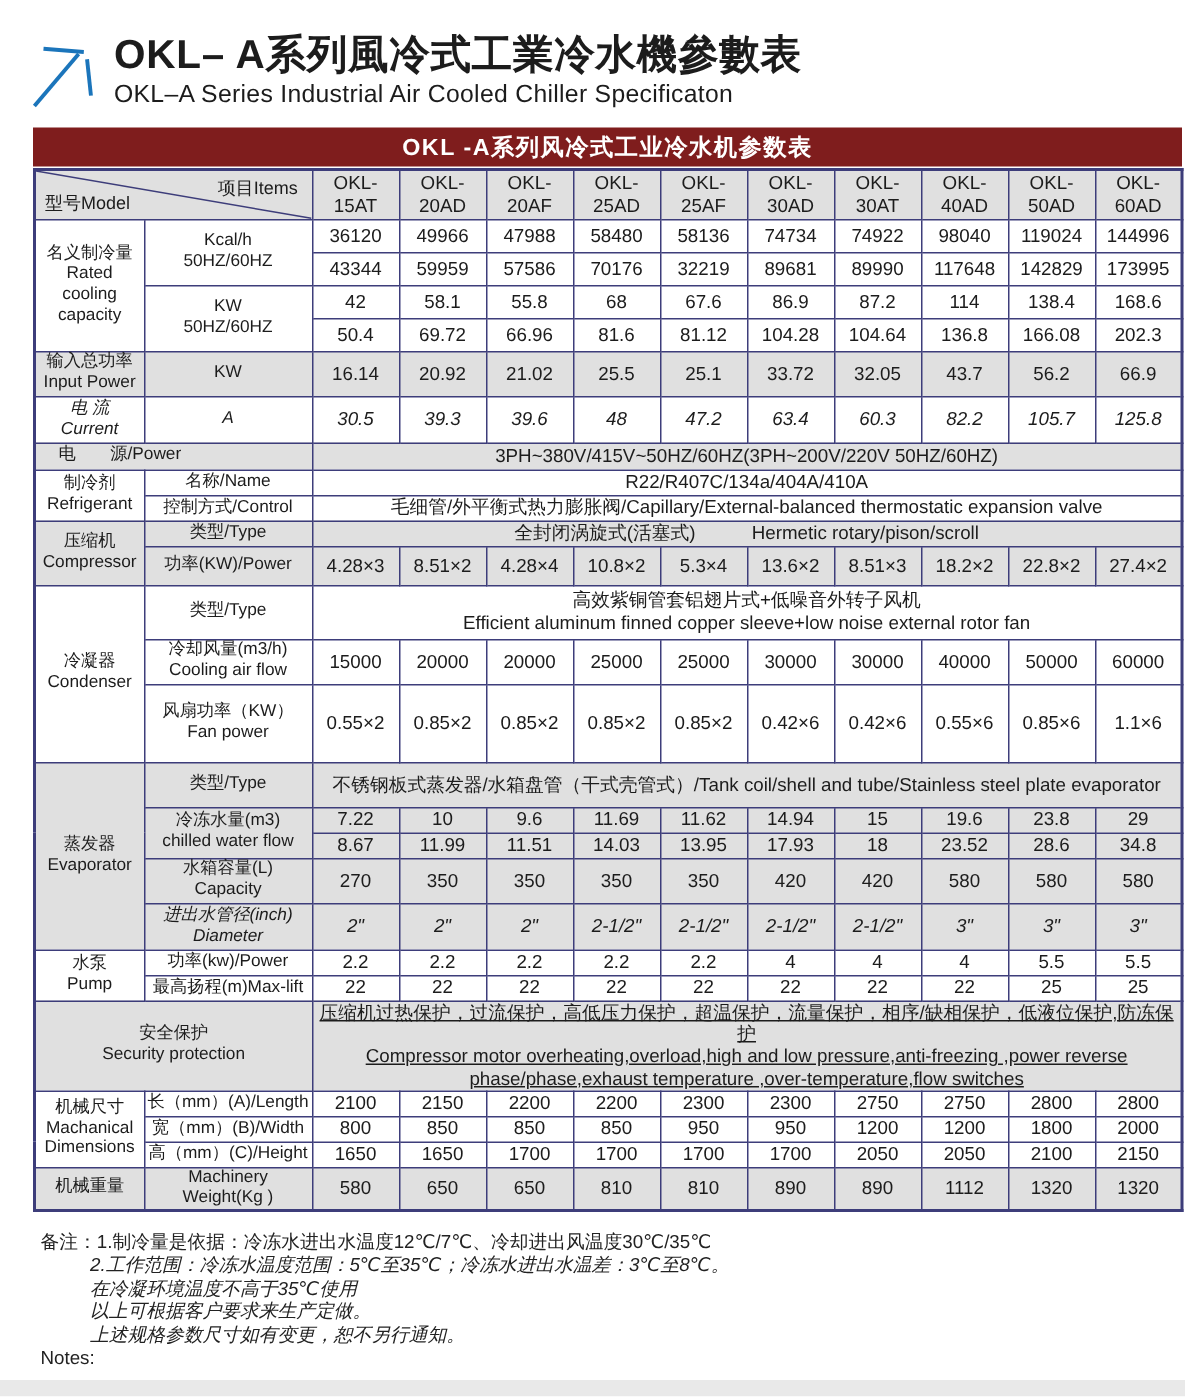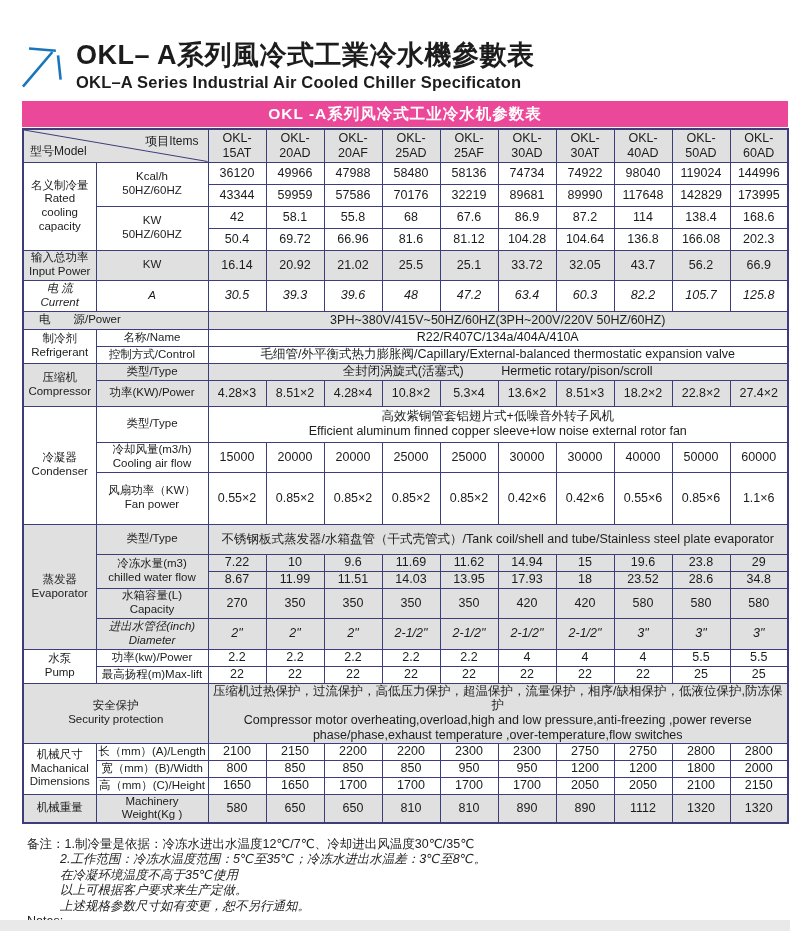--- a/index.html
+++ b/index.html
@@ -7,50 +7,50 @@
   body {
     background: #ffffff;
     font-family: "Liberation Sans", "DejaVu Sans", sans-serif;
     color: #1c1c1c;
     position: relative;
     overflow: hidden;
   }
   .wrap { padding-left: 22px; width: 790px; }
 
   
-  .hdr { display: flex; align-items: flex-end; padding-top: 34px; }
+  .hdr { display: flex; align-items: center; padding-top: 18px; }
   .arrow-ic { width: 52px; height: 54px; margin: 4px 8px 0 -6px; flex: 0 0 auto; }
   .t1 { font-size: 27px; font-weight: 700; letter-spacing: 0.5px; line-height: 1.15; }
-  .t2 { font-size: 16.5px; font-weight: 700; margin-top: 2px; letter-spacing: 0.2px; }
+  .t2 { font-size: 16.5px; font-weight: 400; margin-top: 2px; letter-spacing: 0.2px; }
 
   
   .banner {
     margin-top: 9px; width: 766px; height: 26px;
-    background: #ec4899; color: #ffffff;
+    background: #7f1d1d; color: #ffffff;
     font-size: 15.5px; font-weight: 700; letter-spacing: 1px;
     display: flex; align-items: center; justify-content: center;
   }
 
   
   table.spec {
     width: 766px; border-collapse: collapse; table-layout: fixed;
     border: 2px solid #3d3d7a; margin-top: 1px;
   }
   .spec td {
     border: 1px solid #3d3d7a;
     text-align: center; vertical-align: middle;
     font-size: 11.5px; line-height: 1.18; padding: 0 1px;
     background: #ffffff;
   }
   .spec td.v { font-size: 12.5px; }
   .spec tr.g td { background: #e0e0e0; }
   .pre, .lbl, .model { white-space: pre-line; }
   .lbl { font-size: 11.5px; }
   .model { font-size: 12.5px; }
-  .sec { font-size: 11.5px; line-height: 1.32; }
+  .sec { font-size: 11.5px; line-height: 1.32; text-decoration: underline; }
   .fit { font-size: 11.5px; }
 
   tr.h33 { height: 33px; } tr.h22 { height: 22px; } tr.h30 { height: 30px; }
   tr.h31 { height: 31px; font-style: italic; } tr.h18 { height: 18px; } tr.h17 { height: 17px; }
   tr.h26 { height: 26px; } tr.h36t { height: 36px; } tr.h34 { height: 52px; }
   tr.h46 { height: 46px; } tr.h36 { height: 24px; }
 
   td.diag { position: relative; padding: 0; margin-left: 40px; }
   td.diag svg { position: absolute; left: 0; top: 0; width: 100%; height: 100%; }
   td.diag .corner-model { position: absolute; left: 6px; bottom: 3px; font-size: 12px; }

